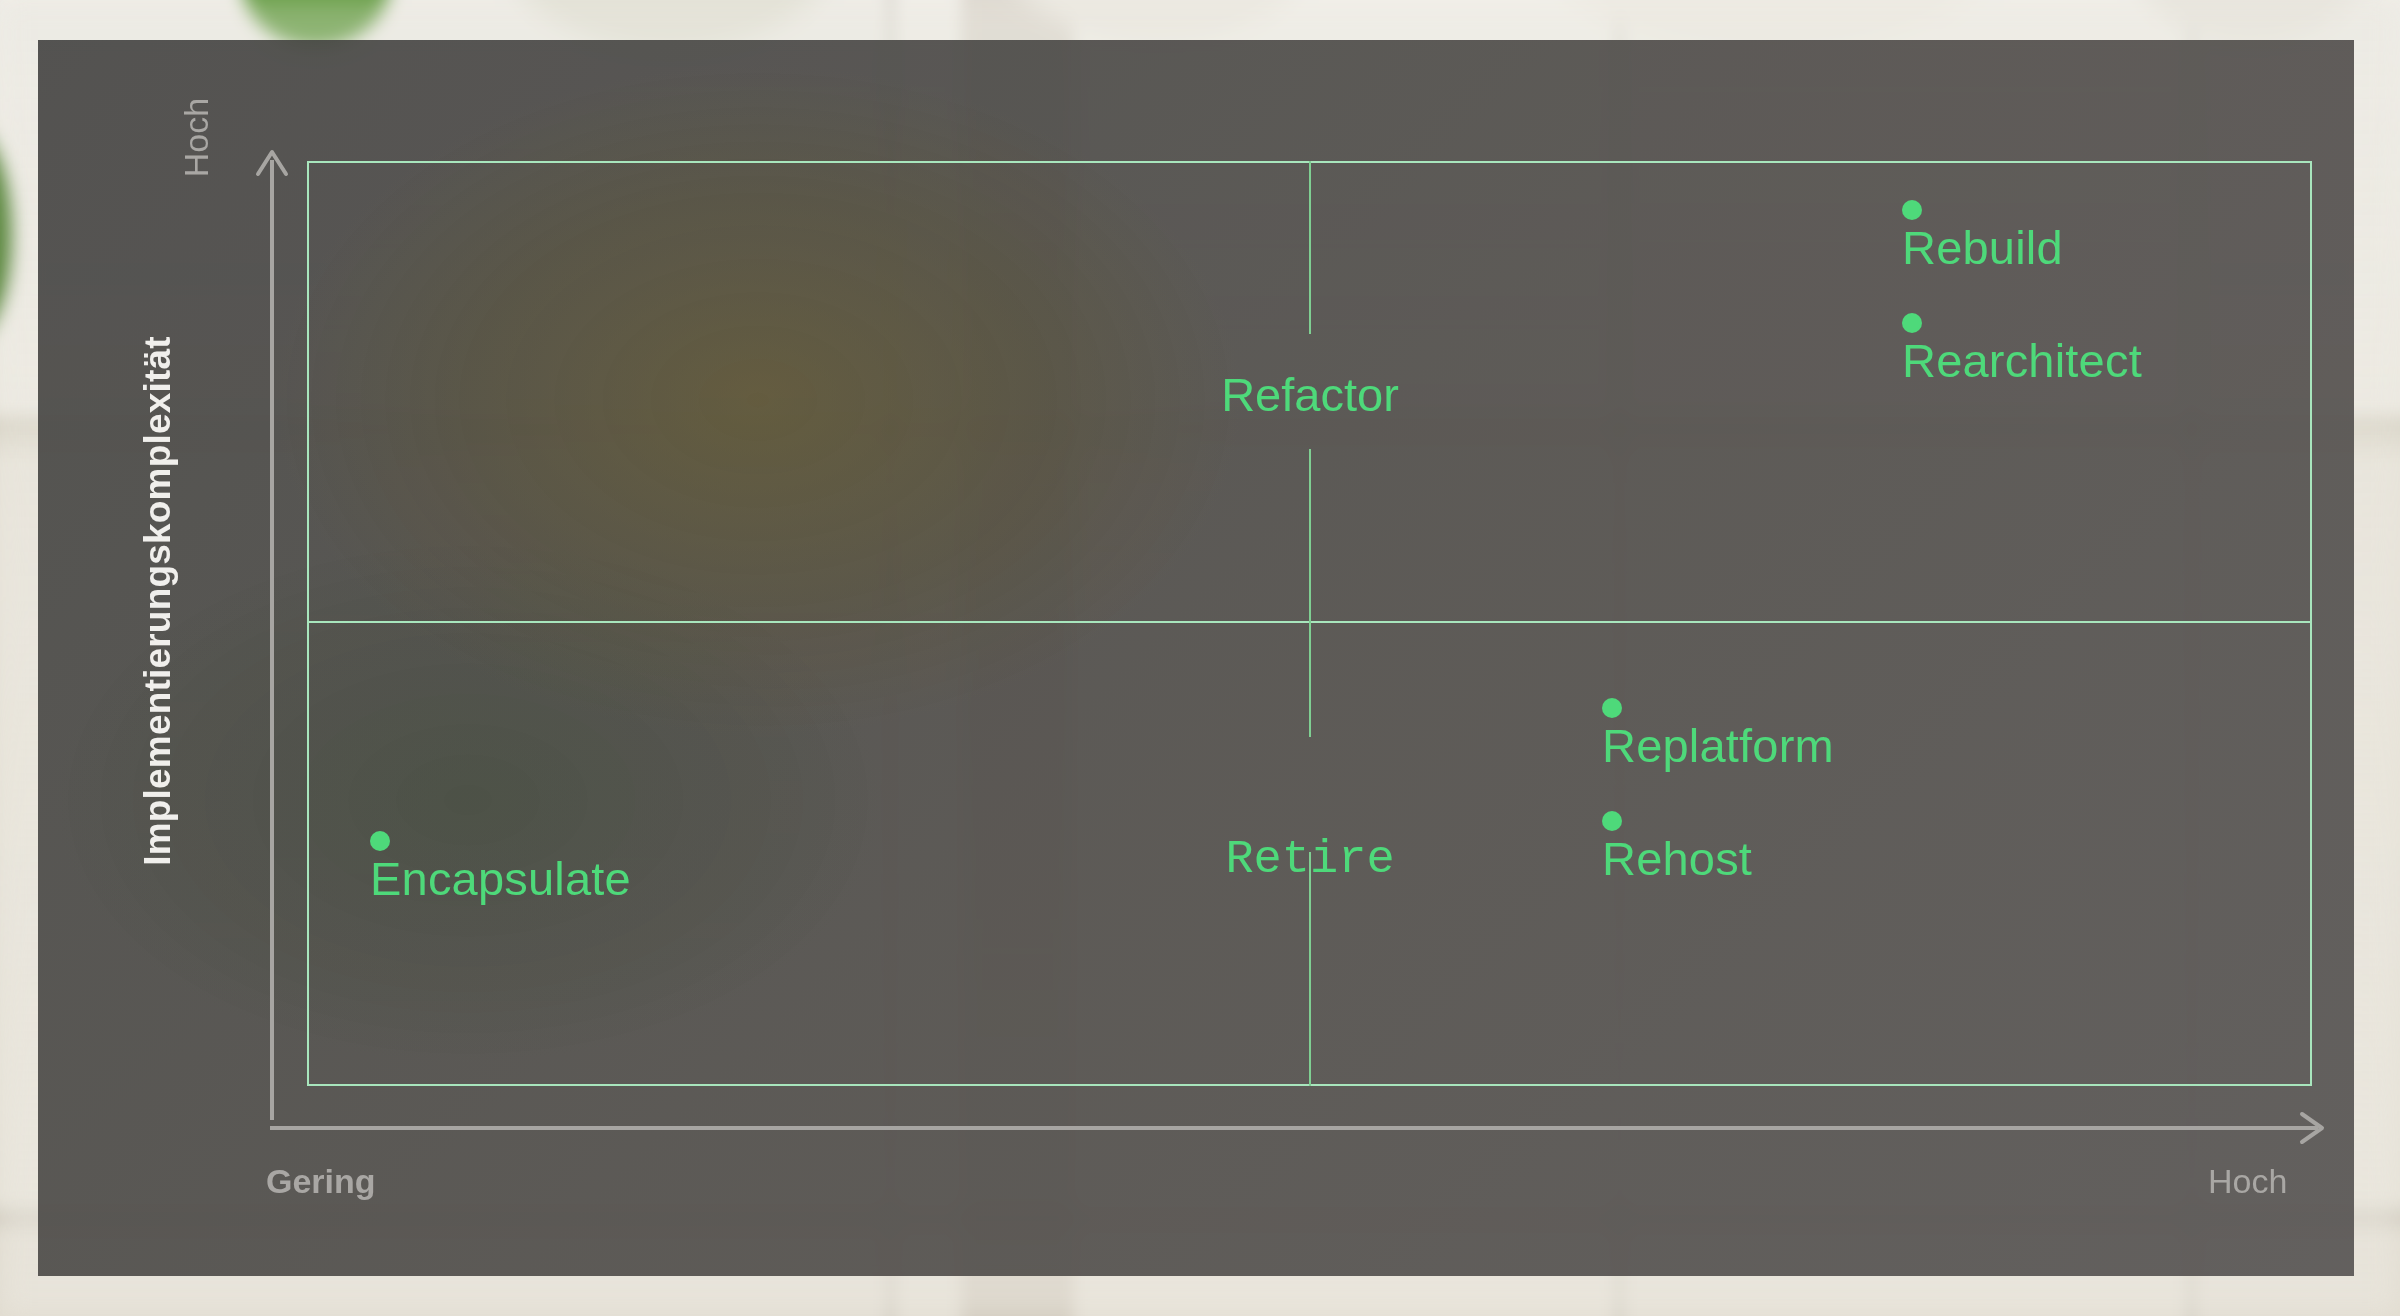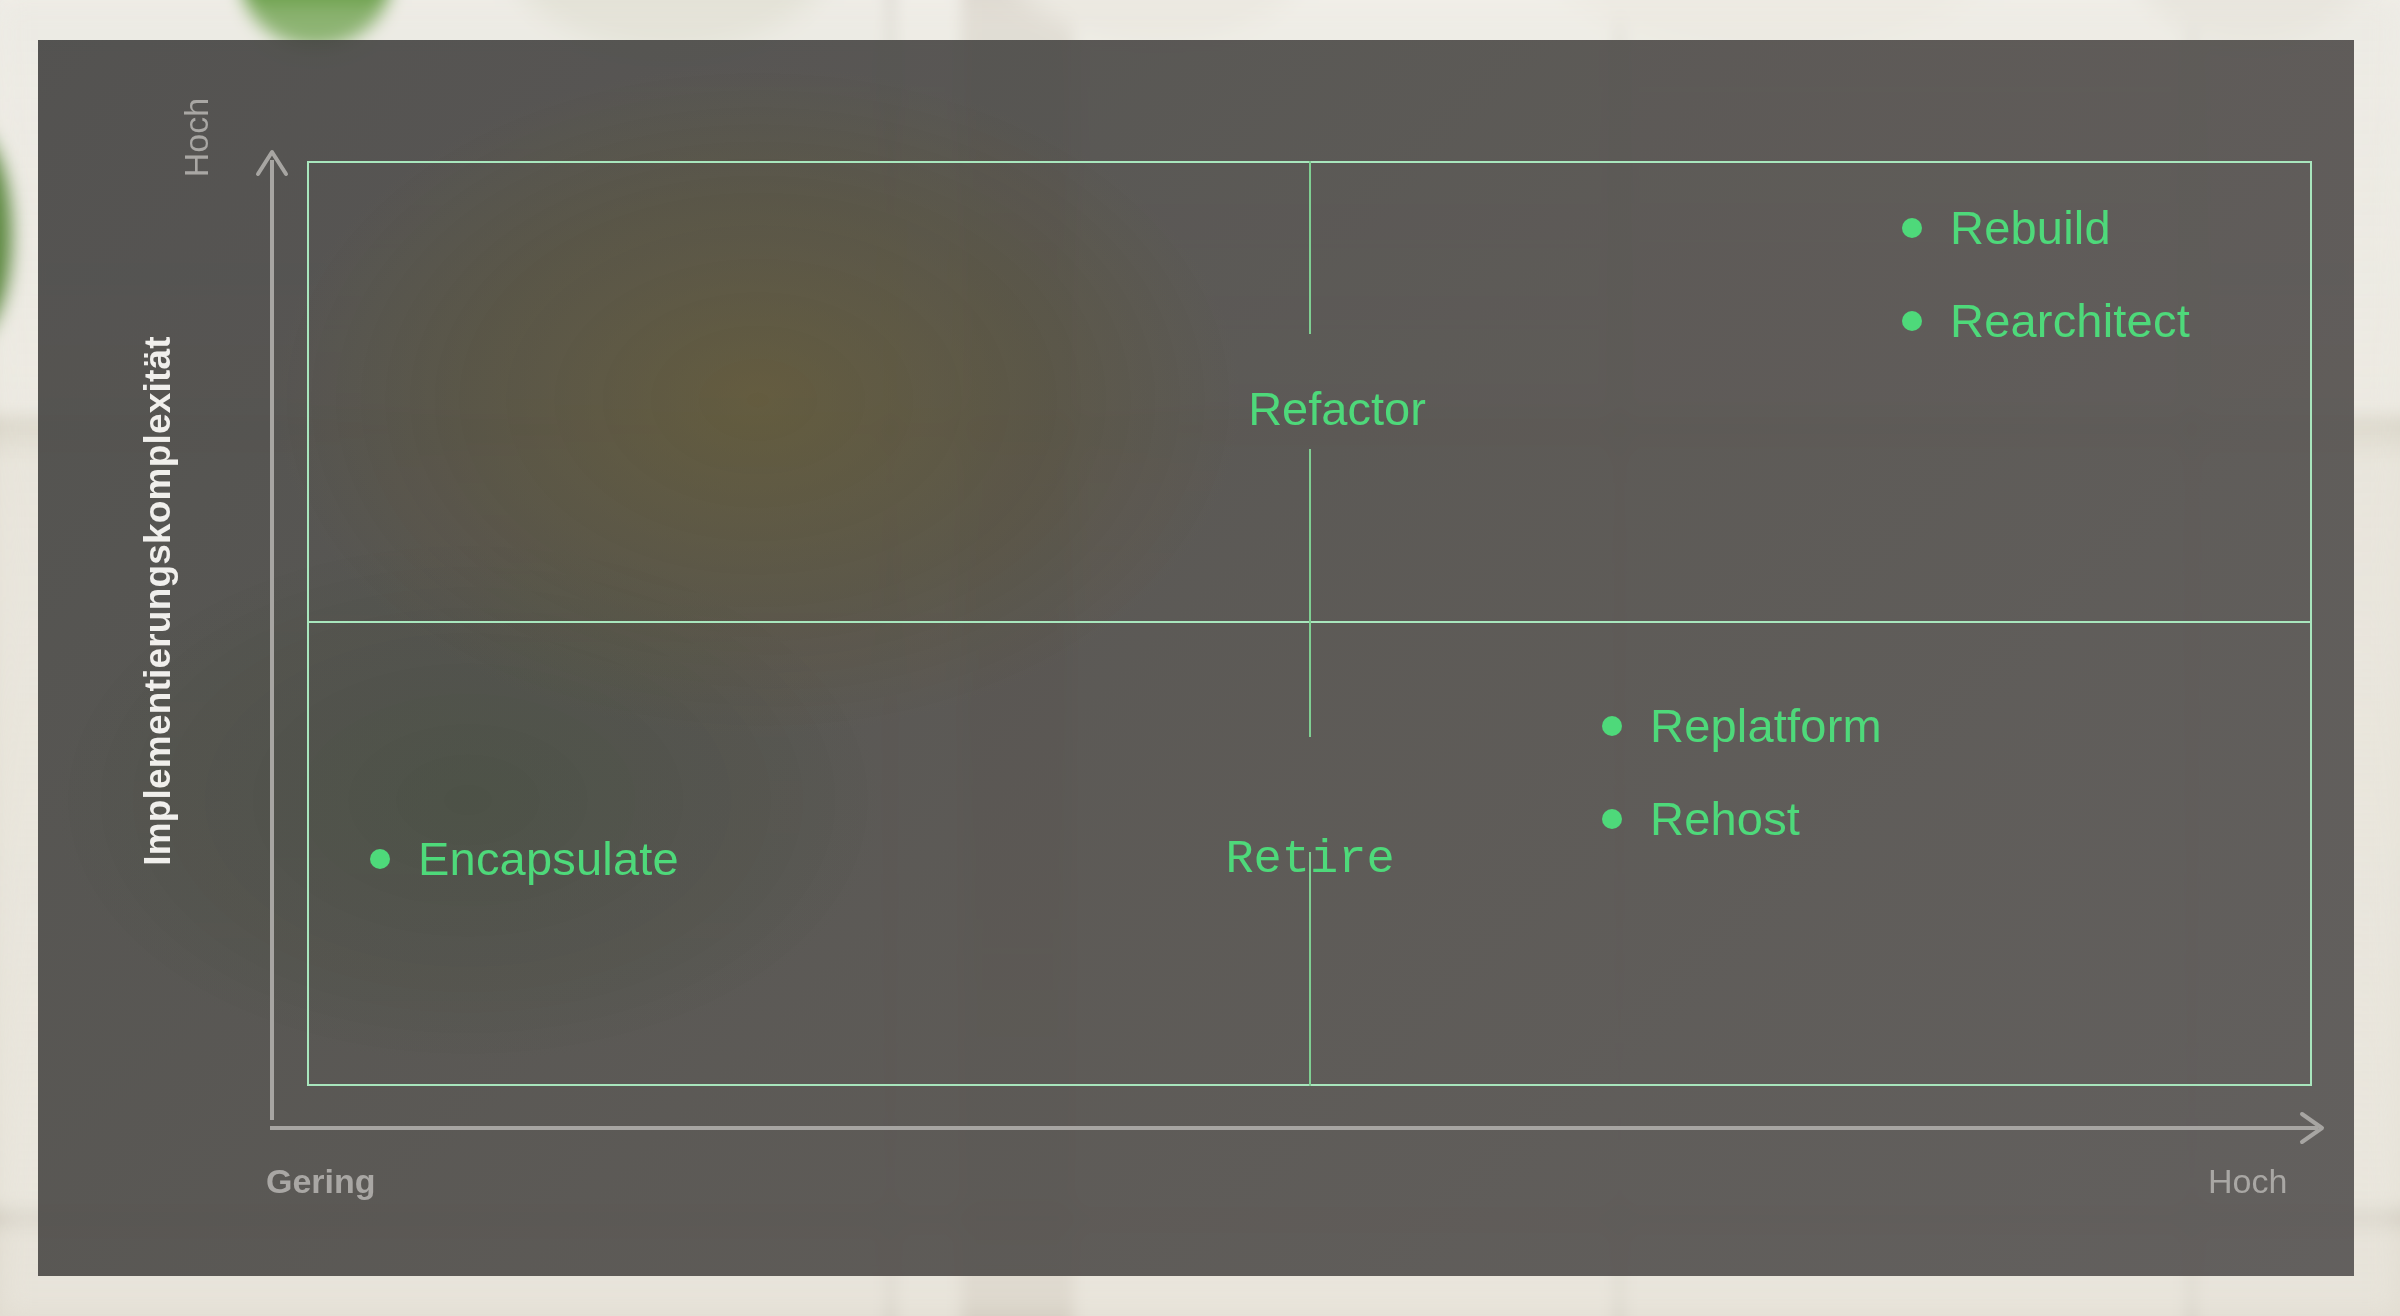--- a/index.html
+++ b/index.html
@@ -197,23 +197,23 @@
   #vseg-1 { top: 121px;  height: 173px; }
   #vseg-2 { top: 409px;  height: 288px; }
   #vseg-3 { top: 812px;  height: 234px; }
 
   
   .quadrant-list {
     position: absolute;
   }
   .q-item {
     display: flex;
-    align-items: center;
     white-space: nowrap;
     margin-bottom: 38px;
+    flex-direction: column;
   }
   .q-bullet {
     width: 20px;
     height: 20px;
     border-radius: 50%;
     background: #4ed97a;
     margin-right: 28px;
     flex: 0 0 auto;
   }
   .q-label {
@@ -228,21 +228,21 @@
   #list-bottom-left  { left: 332px;  top: 791px; }
 
   .axis-split-label {
     position: absolute;
     color: #4ed97a;
     font-size: 47px;
     font-weight: 500;
     white-space: nowrap;
     transform: translateX(-50%);
   }
-  #label-refactor { left: 1272px; top: 341px; margin-left: 27px; }
+  #label-refactor { left: 1272px; top: 327px; }
   #label-retire   { left: 1272px; top: 793px; font-family: Liberation Mono, monospace; }
 </style>
 </head>
 <body>
 
 <div id="stage">
 
   <div id="backdrop"></div>
   <div id="backdrop-wash"></div>
 

